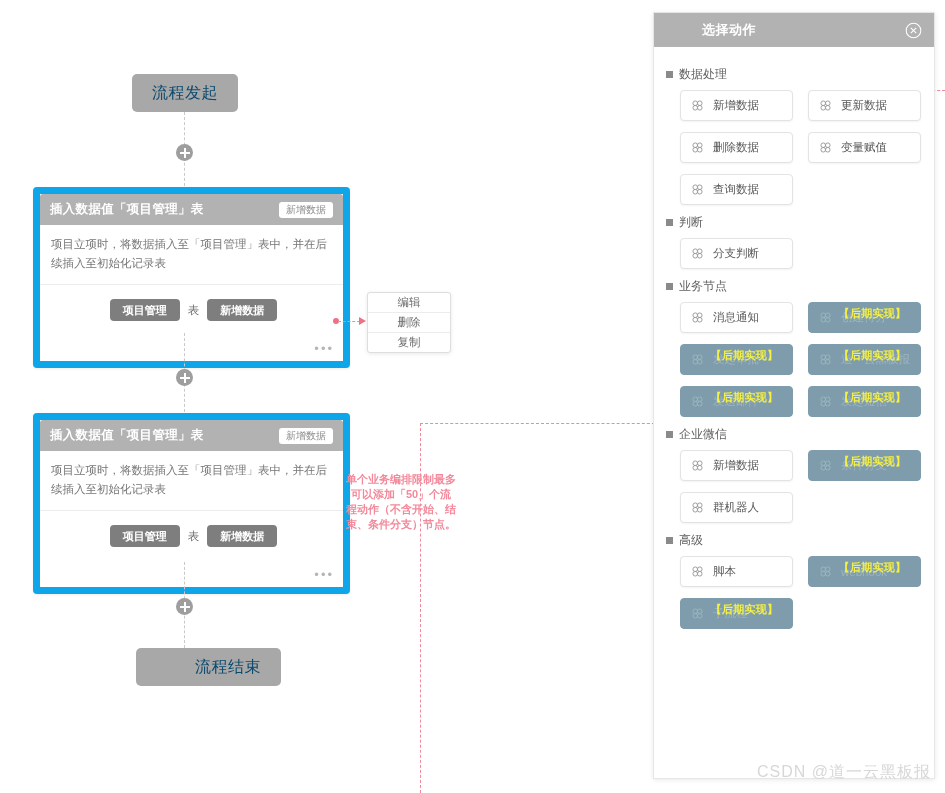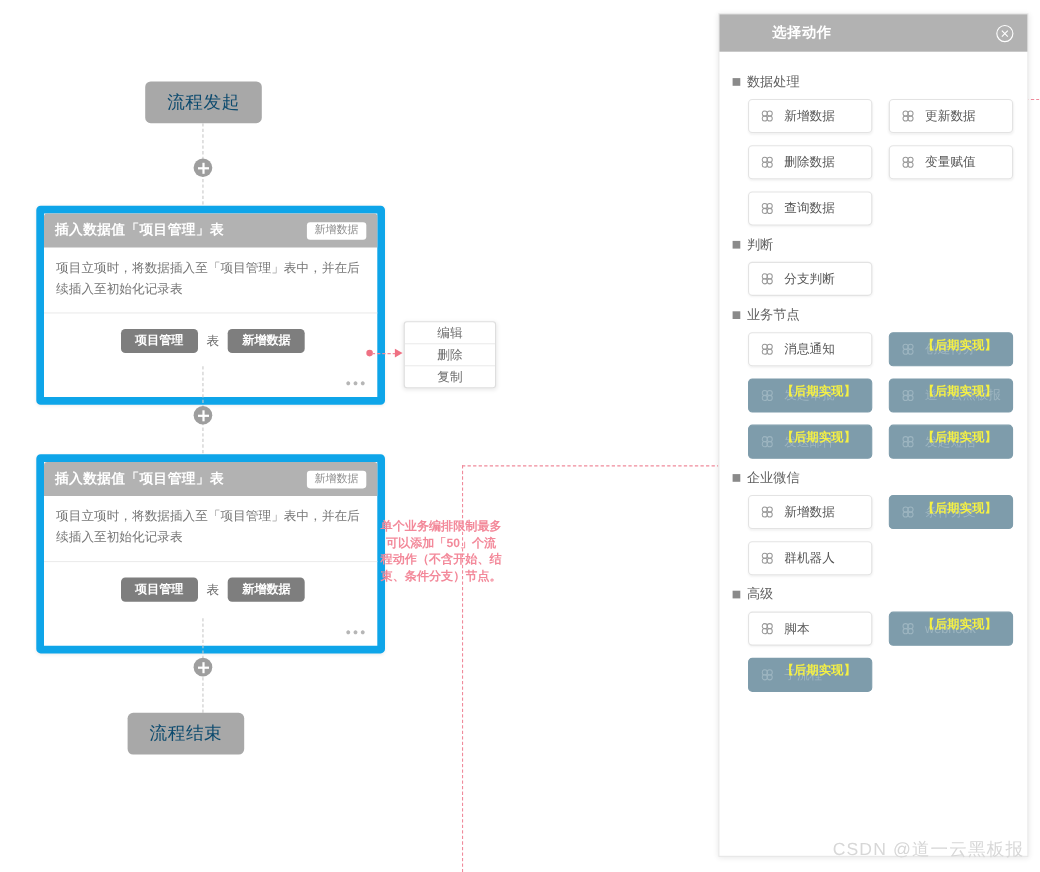--- a/index.html
+++ b/index.html
@@ -299,21 +299,21 @@
           <span class="chip-sep">表</span>
           <span class="chip">新增数据</span>
         </div>
         <span class="dots">•••</span>
       </div>
     </div>
 
     <div class="conn" style="top:562px; height:86px;"></div>
     <div class="plus" style="top:598px;"></div>
 
-    <div class="term-node" style="left:116px; top:648px;">
+    <div class="term-node" style="left:136px; top:648px;padding-left:39px;">
       <span>流程结束</span>
     </div>
   </div>
 
   <div id="ctx-menu">
     <div class="mi">编辑</div>
     <div class="mi">删除</div>
     <div class="mi">复制</div>
   </div>
 

